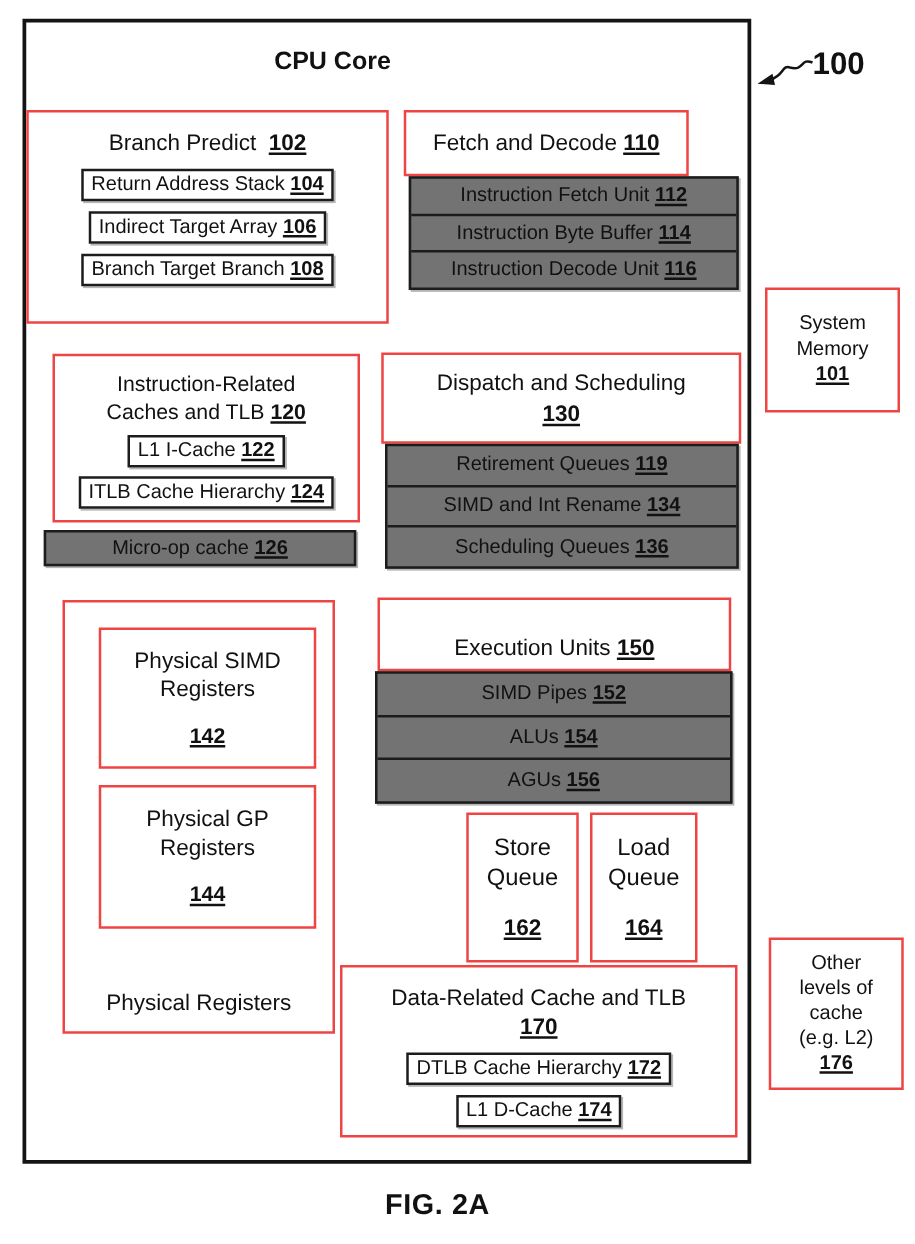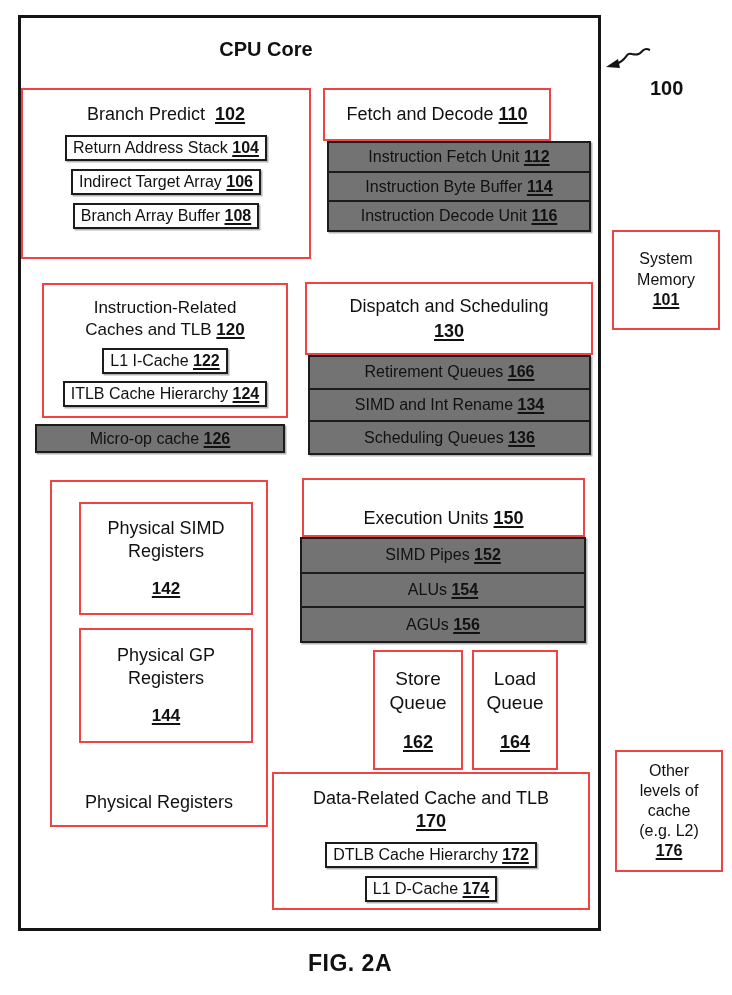--- a/index.html
+++ b/index.html
@@ -18,21 +18,21 @@
     border:2px solid #1c1c1c;background:#fff;padding:0 6px;font-size:16px;
     white-space:nowrap;line-height:22px;box-shadow:1.5px 1.5px 0 #b5b5b5;
   }
   .stack{border:2px solid #1c1c1c;background:#737373;box-sizing:border-box;display:flex;flex-direction:column;box-shadow:1.5px 1.5px 0 #b5b5b5;}
   .stack .row{flex:1;display:flex;align-items:center;justify-content:center;font-size:16px;white-space:nowrap;}
   .stack .row + .row{border-top:2px solid #1c1c1c;}
   .qbox{display:flex;flex-direction:column;align-items:center;justify-content:center;font-size:19px;line-height:1.25;}
   .qbox .ref{margin-top:16px;font-size:18px;}
   .small-cell{display:flex;flex-direction:column;align-items:center;justify-content:center;font-size:16px;line-height:1.3;text-align:center;}
   .caption{font-size:23px;font-weight:bold;text-align:center;letter-spacing:0.5px;}
-  .ref100{font-size:20px;font-weight:bold;margin-top:40px;}
+  .ref100{font-size:25px;font-weight:bold;}
 </style>
 </head>
 <body>
 
 <div class="page">
 
   <div class="abs bx outer" style="left:18px;top:15px;width:583px;height:916px;">
     <div class="abs" style="left:0;top:20px;width:490px;text-align:center;font-size:20px;font-weight:bold;">CPU Core</div>
   </div>
 
@@ -50,21 +50,21 @@
     <div class="ctr" style="margin-top:9px;gap:8px;">
       <div class="item">
         <span>Return Address Stack</span>
         <span class="ref">104</span>
       </div>
       <div class="item">
         <span>Indirect Target Array</span>
         <span class="ref">106</span>
       </div>
       <div class="item">
-        <span>Branch Array Buffer</span>
+        <span>Branch Target Branch</span>
         <span class="ref">108</span>
       </div>
     </div>
   </div>
 
   <div class="abs bx" style="left:323px;top:88px;width:228px;height:53px;display:flex;align-items:center;justify-content:center;">
     <div class="sec-title">
       <span>Fetch and Decode</span>
       <span class="ref">110</span>
     </div>
@@ -116,21 +116,21 @@
 
   <div class="abs bx" style="left:305px;top:282px;width:288px;height:73px;display:flex;align-items:center;justify-content:center;">
     <div class="sec-title" style="line-height:1.35;text-align:center;">
       <span>Dispatch and Scheduling</span><br>
       <span class="ref">130</span>
     </div>
   </div>
   <div class="abs stack" style="left:308px;top:355px;width:283px;height:100px;">
     <div class="row">
       <span>Retirement Queues</span>&nbsp;
-      <span class="ref">166</span>
+      <span class="ref">119</span>
     </div>
     <div class="row">
       <span>SIMD and Int Rename</span>&nbsp;
       <span class="ref">134</span>
     </div>
     <div class="row">
       <span>Scheduling Queues</span>&nbsp;
       <span class="ref">136</span>
     </div>
   </div>

